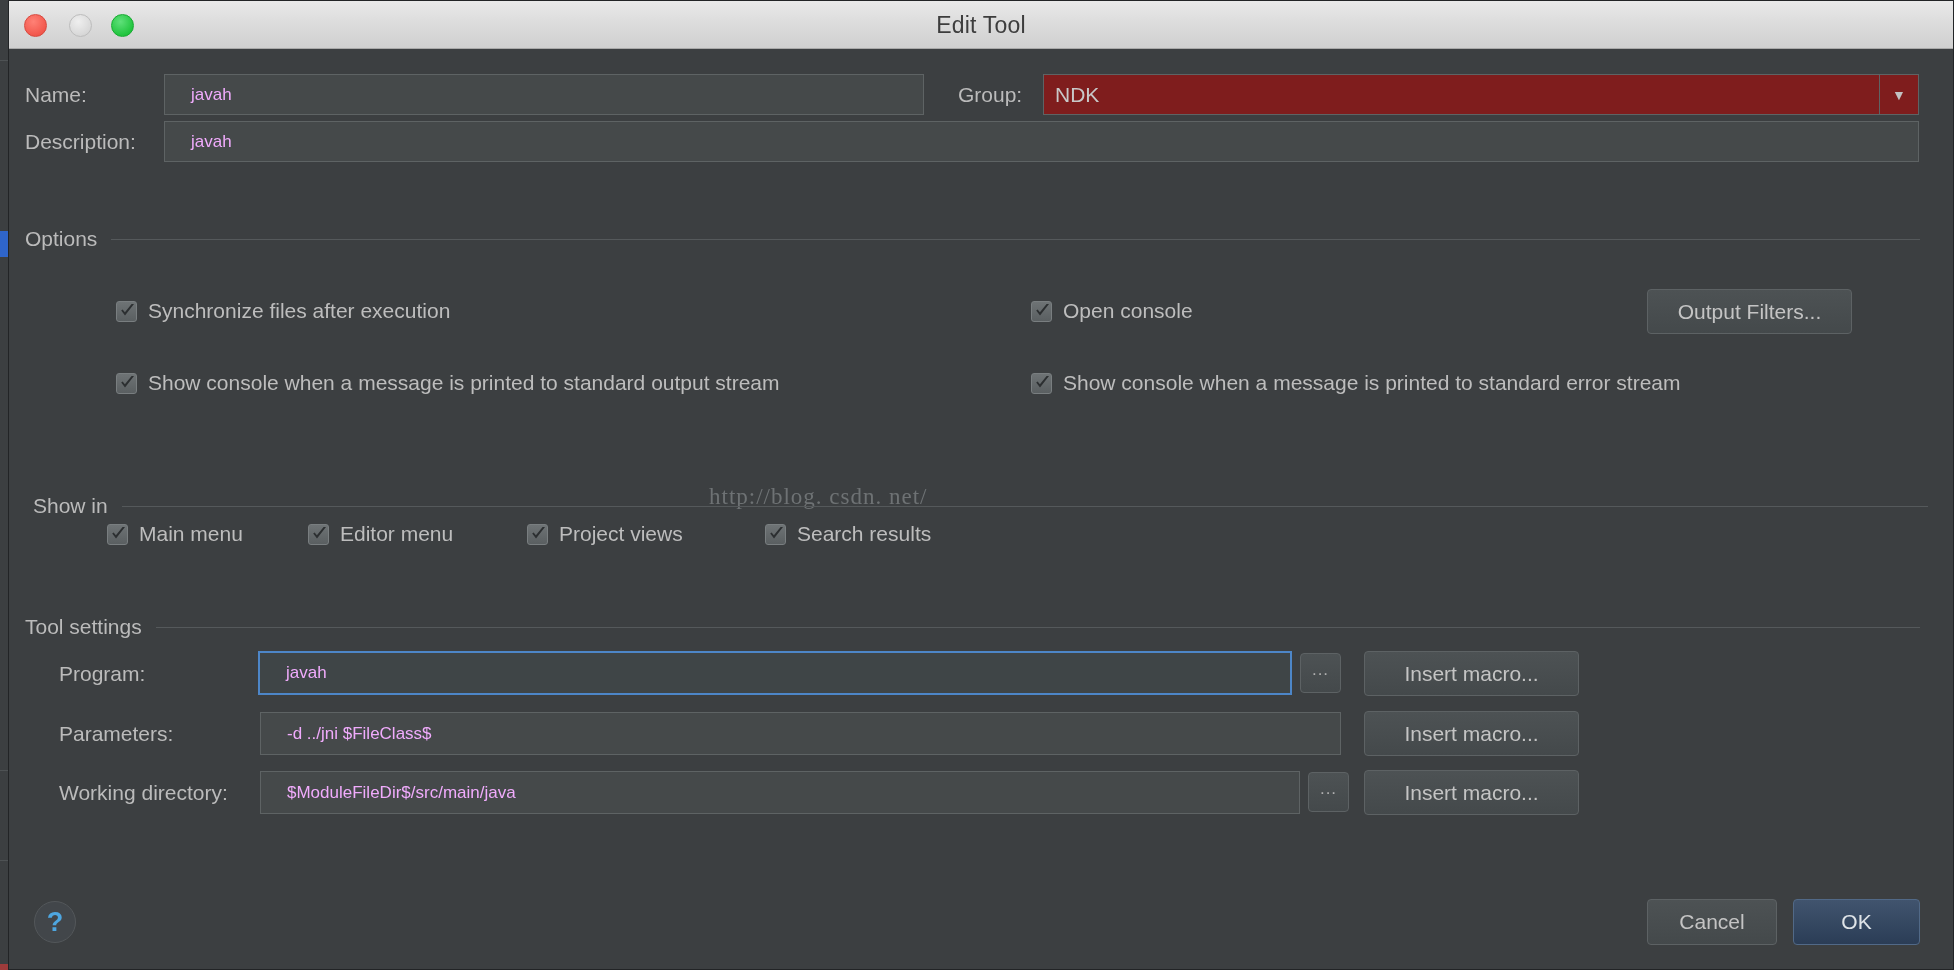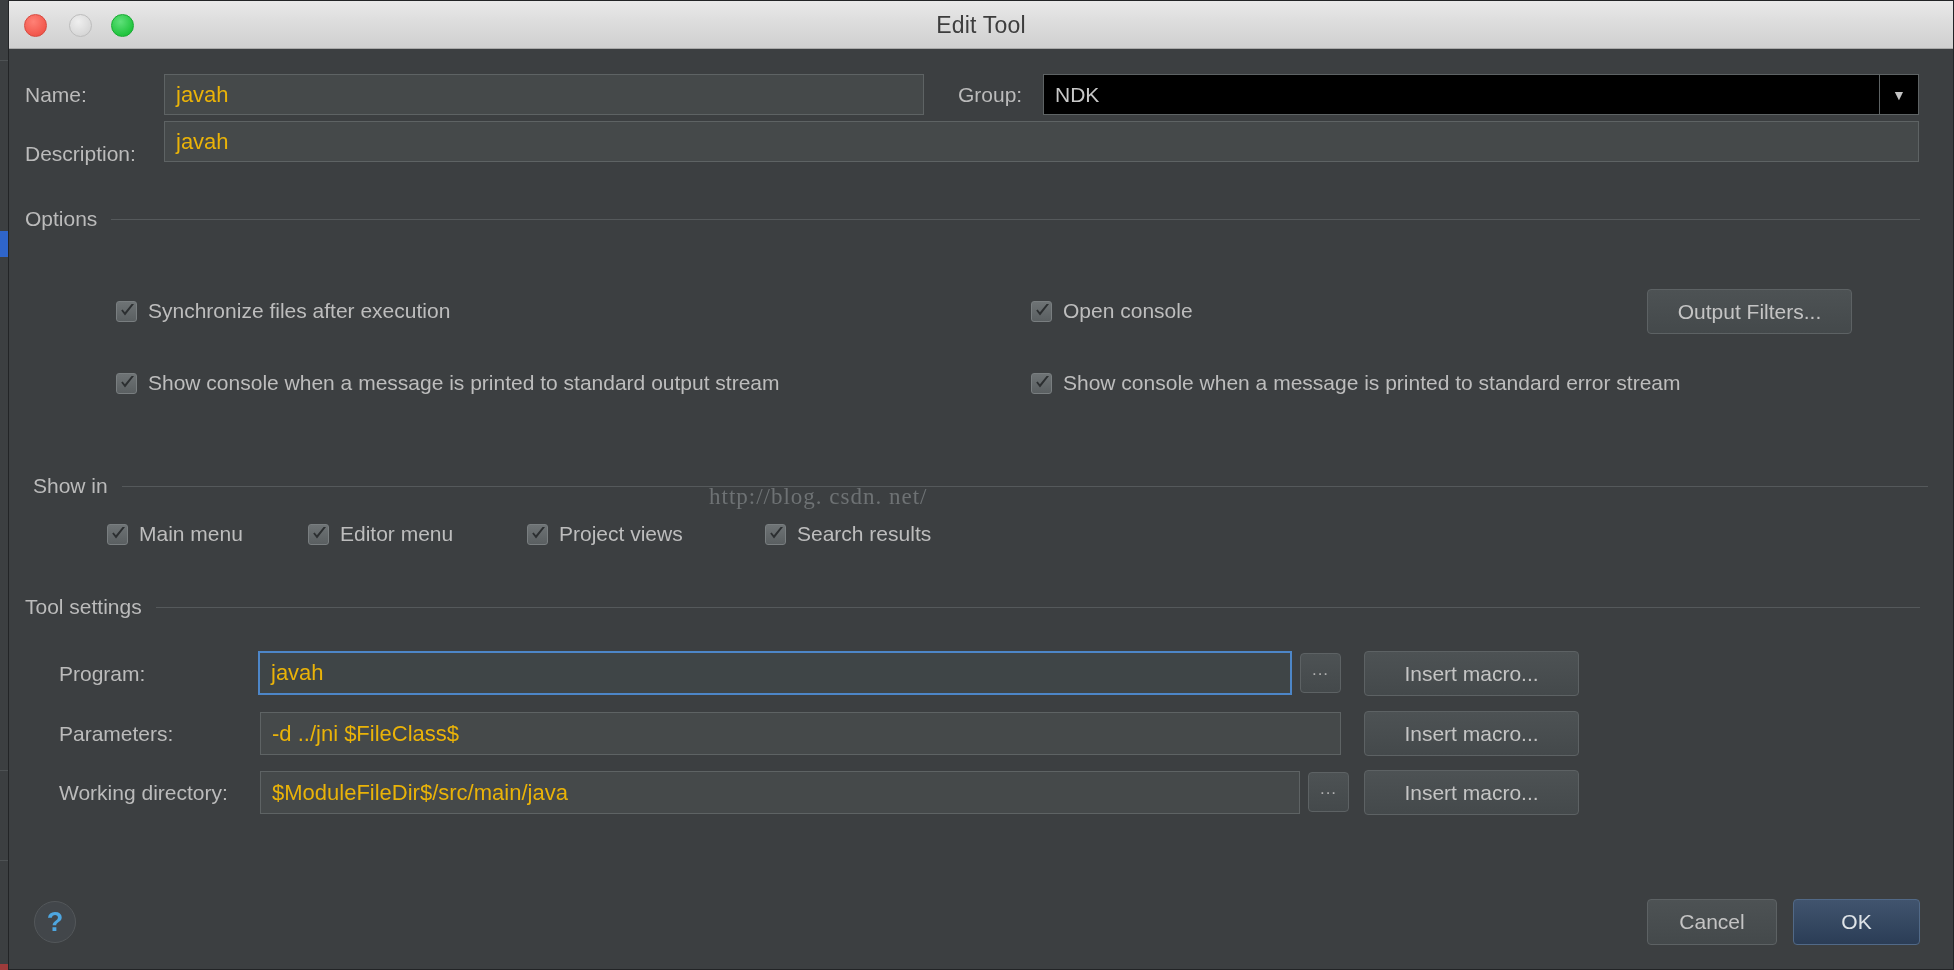--- a/index.html
+++ b/index.html
@@ -87,37 +87,37 @@
     position: absolute;
     font-size: 21px;
     color: #bbbbbb;
     white-space: nowrap;
   }
   .field {
     position: absolute;
     background: #45494a;
     border: 1px solid #5e6364;
     box-sizing: border-box;
-    color: #eab308;
-    font-size: 22px;
-    display: flex;
-    align-items: center;
-    padding-left: 11px;
+    color: #f0abfc;
+    font-size: 17px;
+    display: flex;
+    align-items: center;
+    padding-left: 26px;
     white-space: nowrap;
     overflow: hidden;
   }
   .field.focused {
     border: 2px solid #4d86c8;
     background: #3f4547;
   }
 
   
   .combo {
     position: absolute;
-    background: #000000;
+    background: #7f1d1d;
     border: 1px solid #5e6364;
     box-sizing: border-box;
     display: flex;
     align-items: center;
   }
   .combo .combo-val {
     flex: 1;
     padding-left: 11px;
     font-size: 21px;
     color: #c8c8c8;
@@ -134,20 +134,21 @@
     color: #c2c2c2;
     font-size: 14px;
   }
 
   
   .section {
     position: absolute;
     display: flex;
     align-items: center;
     white-space: nowrap;
+    margin-top: 20px;
   }
   .section .sec-label {
     font-size: 21px;
     color: #bbbbbb;
     padding-right: 14px;
   }
   .section .sec-rule {
     flex: 1;
     height: 1px;
     background: #55595b;
@@ -255,21 +256,21 @@
 
   <div class="lbl" style="left:16px; top:82px;">Name:</div>
   <div class="field" style="left:155px; top:73px; width:760px; height:41px;">javah</div>
 
   <div class="lbl" style="left:949px; top:82px;">Group:</div>
   <div class="combo" style="left:1034px; top:73px; width:876px; height:41px;">
     <div class="combo-val">NDK</div>
     <div class="combo-arrow">▼</div>
   </div>
 
-  <div class="lbl" style="left:16px; top:129px;margin-top:12px;">Description:</div>
+  <div class="lbl" style="left:16px; top:129px;">Description:</div>
   <div class="field" style="left:155px; top:120px; width:1755px; height:41px;">javah</div>
 
   <div class="section" style="left:16px; top:206px; width:1895px;">
     <span class="sec-label">Options</span>
     <span class="sec-rule"></span>
   </div>
 
   <div class="cb" style="left:107px; top:298px;">
     <span class="box">
       <svg width="19" height="19" viewBox="0 0 19 19">

